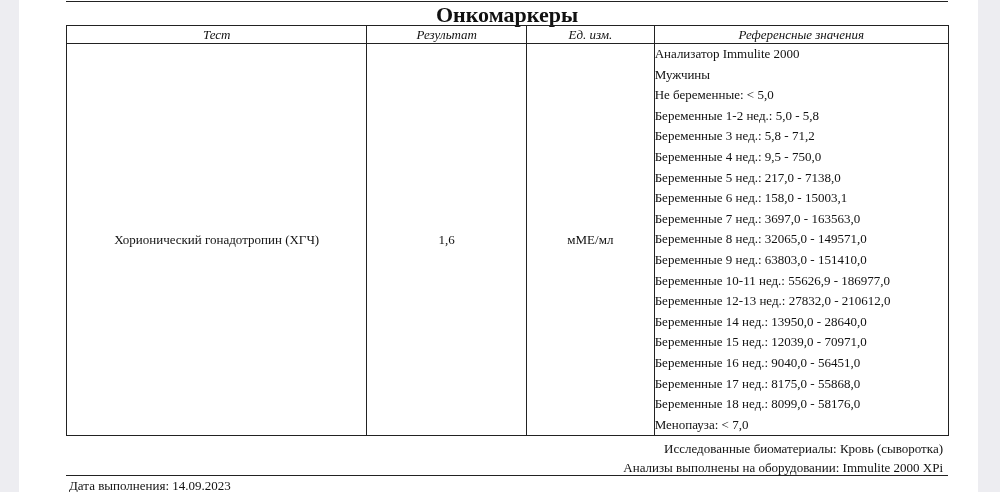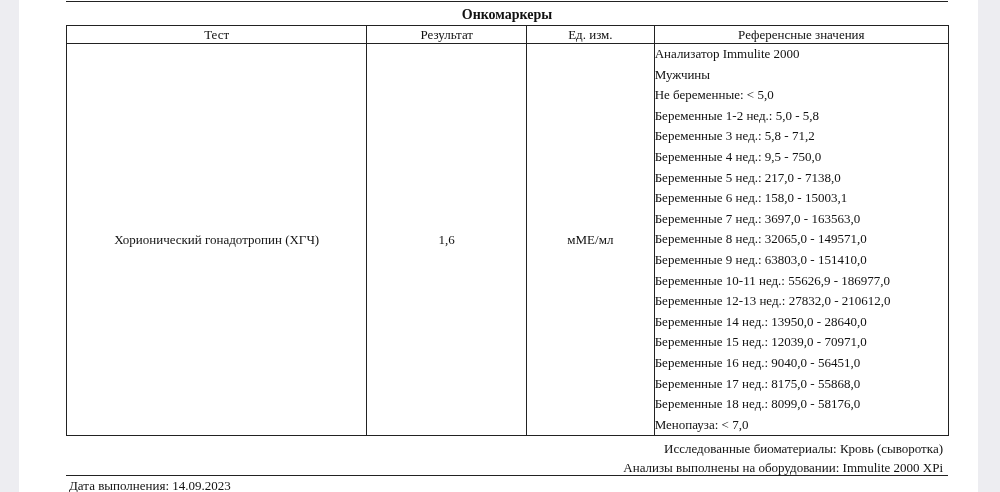--- a/index.html
+++ b/index.html
@@ -13,31 +13,31 @@
     .page {
       position: absolute; left: 19px; top: 0; width: 959px; height: 492px;
       background: #ffffff;
     }
     .top-rule {
       position: absolute; left: 66px; top: 1px; width: 882px; height: 0;
       border-top: 1.5px solid #222;
     }
     .section-title {
       position: absolute; left: 66px; top: 5px; width: 882px;
-      text-align: center; font-weight: bold; font-size: 14px; line-height: 20px;
+      text-align: center; font-weight: bold; font-size: 22px; line-height: 20px;
     }
     table.results {
       position: absolute; left: 66px; top: 25px; width: 883px;
       border-collapse: collapse; font-size: 13px;
     }
     table.results th, table.results td {
       border: 1.5px solid #222; padding: 0;
     }
     table.results th {
-      font-weight: normal; height: 17px; line-height: 17px;
+      font-weight: normal; font-style: italic; height: 17px; line-height: 17px;
       text-align: center;
     }
     .col-test { width: 298px; }
     .col-result { width: 158px; }
     .col-unit { width: 126px; }
     .col-ref { width: 292px; }
     td.test-name { text-align: center; padding-left: 1px; vertical-align: middle; }
     td.center { text-align: center; vertical-align: middle; }
     td.ref { vertical-align: top; padding-top: 1px; }
     .ref-line { height: 20.6px; line-height: 20.6px; white-space: nowrap; }

